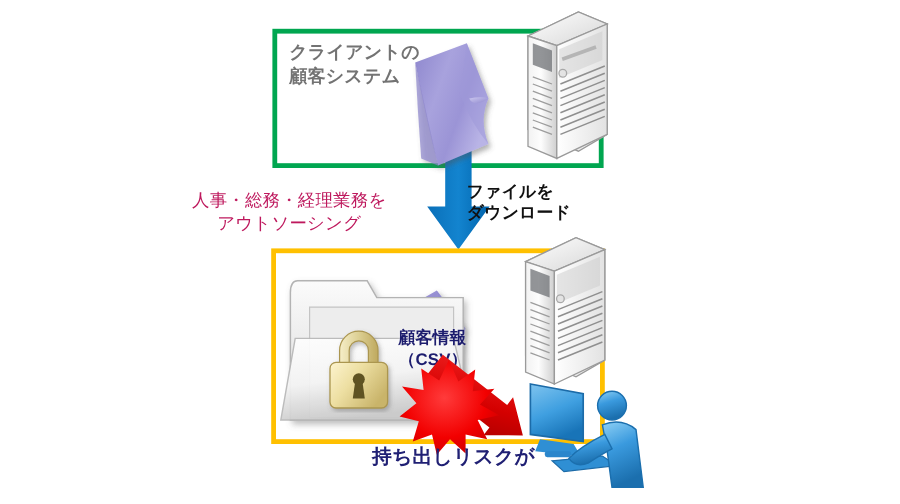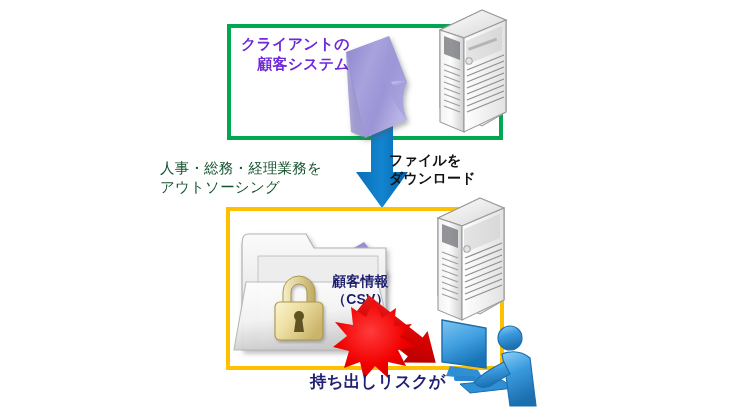--- a/index.html
+++ b/index.html
@@ -38,29 +38,29 @@
   
   .label {
     white-space: pre;
     line-height: 1.3;
     letter-spacing: 0.2px;
   }
   .lbl-client {
     left: 241px; top: 34px;
     font-size: 15px;
     font-weight: bold;
-    color: #6d28d9;
+    color: #737373;
     text-shadow: 0 0 1px rgba(255,255,255,0.9);
-    text-align: right;
   }
   .lbl-outsourcing {
     left: 160px; top: 159px;
     font-size: 14.5px;
     font-weight: normal;
-    color: #14532d;
+    color: #be185d;
+    text-align: center;
   }
   .lbl-download {
     left: 389px; top: 152px;
     font-size: 14px;
     font-weight: bold;
     color: #111111;
     font-family: Liberation Mono, monospace;
   }
   .lbl-encrypt {
     left: 232px; top: 260px;

